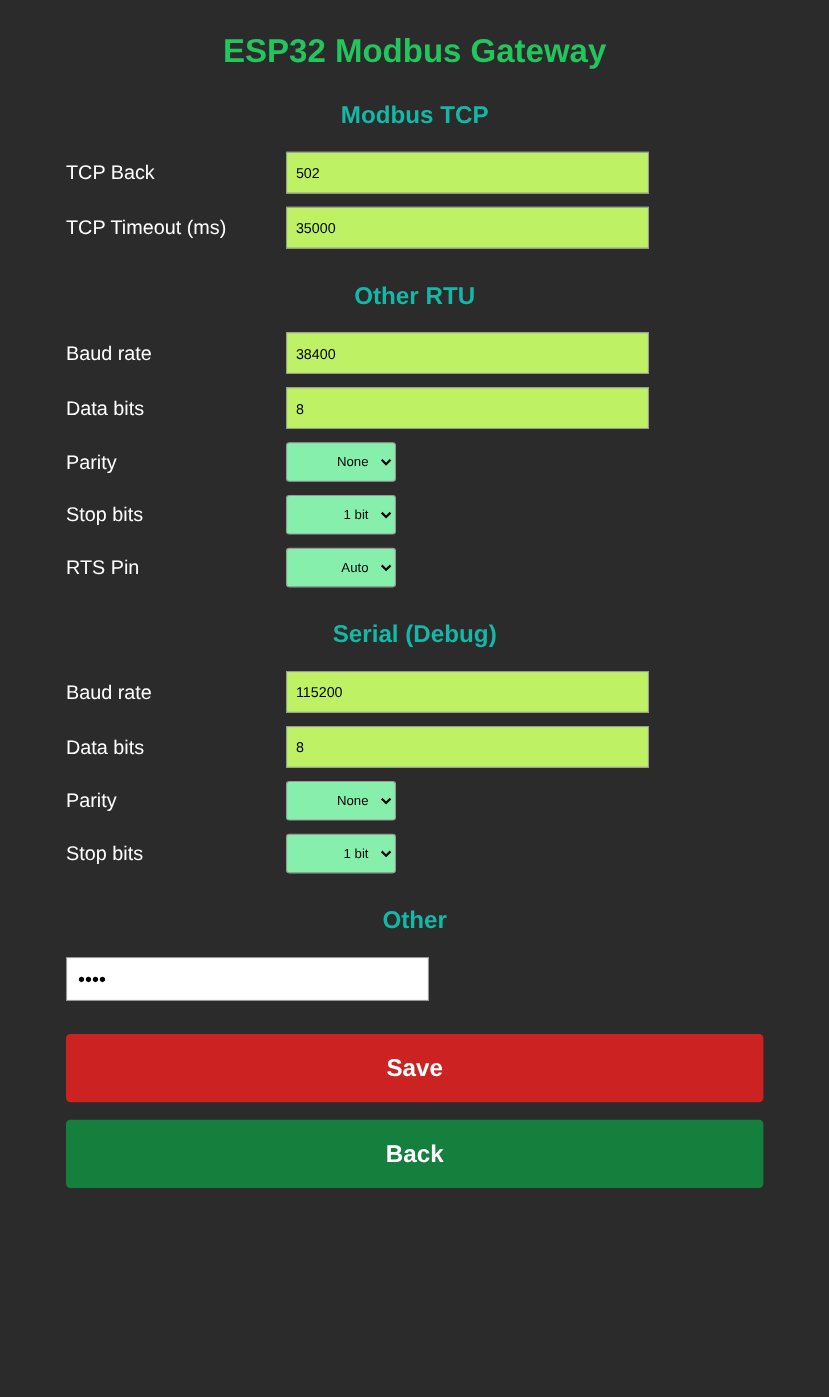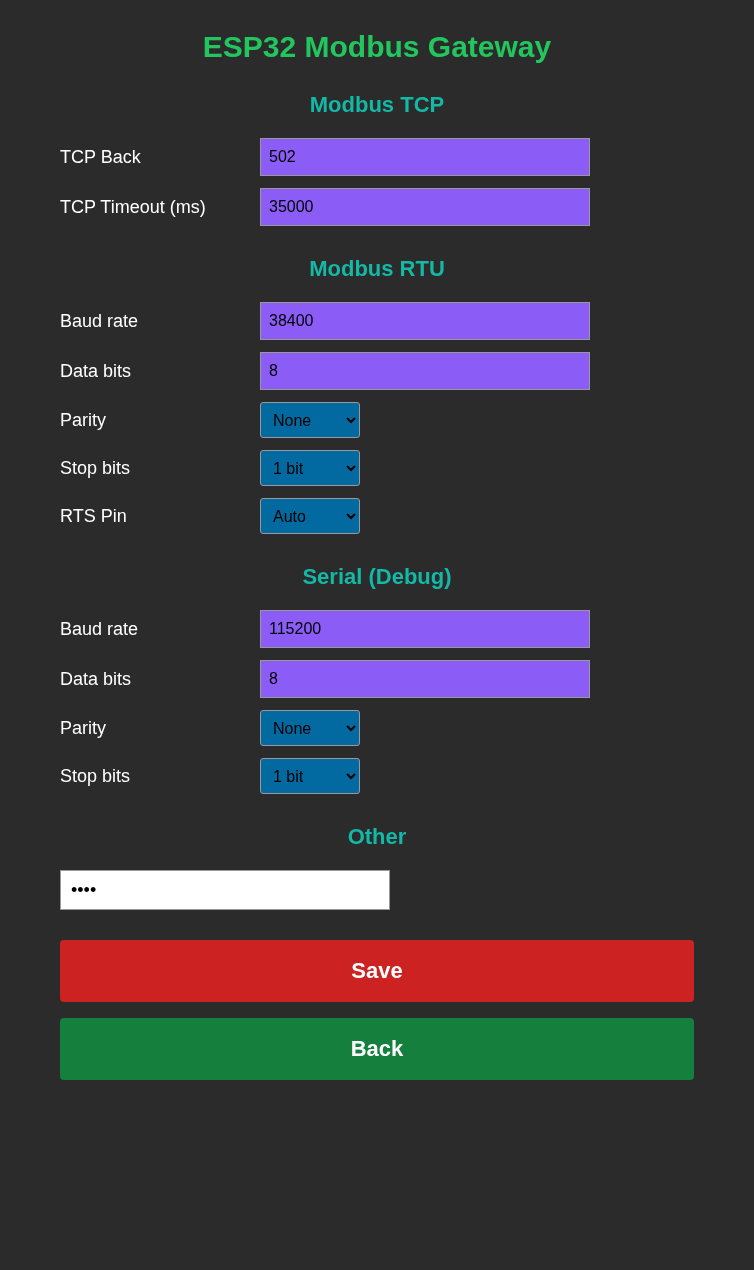--- a/index.html
+++ b/index.html
@@ -59,44 +59,45 @@
 
     .number-input-wrapper {
       position: relative;
       width: 330px;
       height: 38px;
     }
 
     .number-input-wrapper input[type="number"] {
       width: 100%;
       height: 100%;
-      background-color: #8b5cf6;
+      background-color: #bef264;
       color: #000000;
       border: 1px solid #999;
       padding: 4px 30px 4px 8px;
-      font-size: 16px;
+      font-size: 13px;
       outline: none;
     }
 
     .number-input-wrapper input[type="number"]::-webkit-inner-spin-button,
     .number-input-wrapper input[type="number"]::-webkit-outer-spin-button {
       opacity: 1;
       height: 100%;
     }
 
     .form-select {
-      background-color: #0369a1;
+      background-color: #86efac;
       color: #000000;
       border: 1px solid #999;
       padding: 5px 8px;
-      font-size: 16px;
+      font-size: 12px;
       height: 36px;
       cursor: pointer;
       border-radius: 3px;
       min-width: 100px;
+      text-align: right;
     }
 
     .password-input-wrapper {
       width: 330px;
     }
 
     .password-input-wrapper input[type="password"] {
       width: 100%;
       background-color: #ffffff;
       color: #000000;
@@ -156,21 +157,21 @@
 
     <div class="form-row">
       <span class="form-label">TCP Timeout (ms)</span>
       <div class="number-input-wrapper">
         <input type="number" value="35000" min="0" style="">
       </div>
     </div>
   </div>
 
   <div class="form-section">
-    <h2 class="section-title">Modbus RTU</h2>
+    <h2 class="section-title">Other RTU</h2>
 
     <div class="form-row">
       <span class="form-label">Baud rate</span>
       <div class="number-input-wrapper">
         <input type="number" value="38400" style="">
       </div>
     </div>
 
     <div class="form-row">
       <span class="form-label">Data bits</span>

